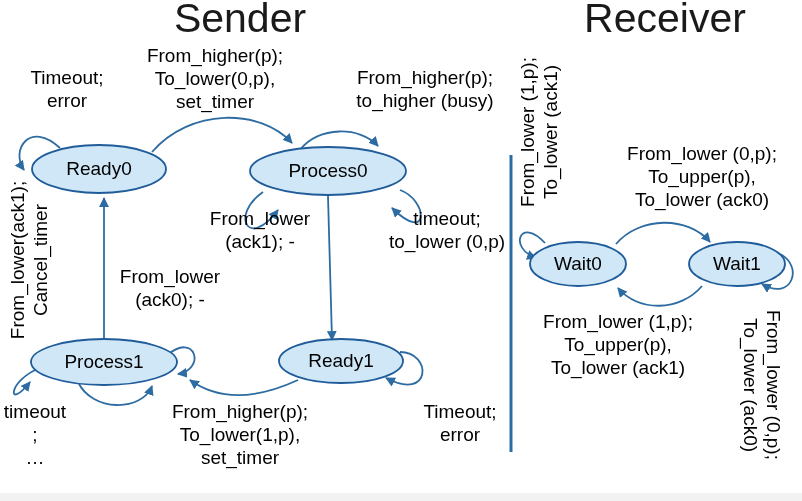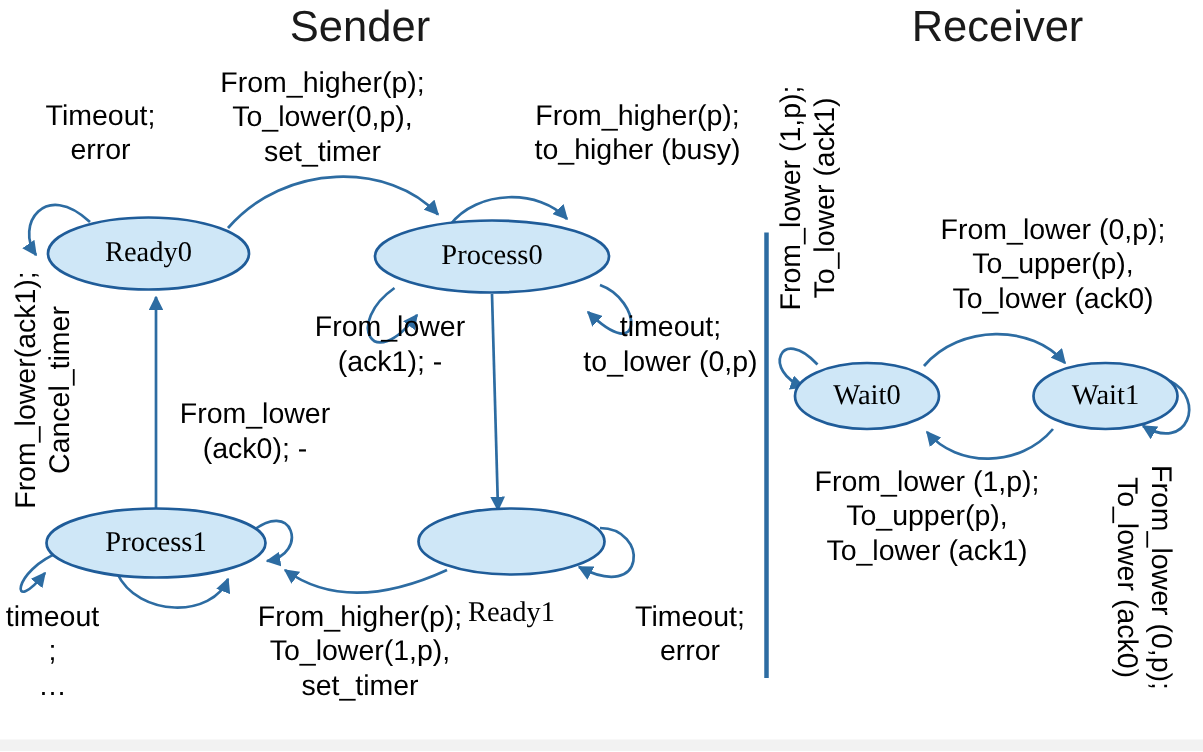--- a/index.html
+++ b/index.html
@@ -20,35 +20,34 @@
   }
   #diagram-svg {
     position: absolute;
     left: 0;
     top: 0;
     width: 802px;
     height: 501px;
   }
   .title {
     position: absolute;
-    font-size: 29px;
+    font-size: 41px;
     line-height: 34px;
     color: #1a1a1a;
     white-space: nowrap;
     text-align: center;
   }
   .state-label {
     position: absolute;
     font-size: 19px;
     line-height: 22px;
     color: #000000;
     text-align: center;
     white-space: nowrap;
     pointer-events: none;
-    font-family: Liberation Serif, serif;
   }
   .edge-label {
     position: absolute;
     font-size: 19px;
     line-height: 23px;
     color: #000000;
     text-align: center;
     white-space: pre-line;
   }
   .edge-label.rot {
@@ -122,21 +121,21 @@
 
     <line x1="511" y1="155" x2="511" y2="452" stroke="#2d6ca2" stroke-width="3"></line>
   </svg>
 
   <div class="title" style="left:150px; top:1px; width:180px;">Sender</div>
   <div class="title" style="left:575px; top:1px; width:180px;">Receiver</div>
 
   <div class="state-label" style="left:39px; top:158px; width:120px;">Ready0</div>
   <div class="state-label" style="left:268px; top:160px; width:120px;">Process0</div>
   <div class="state-label" style="left:44px; top:351px; width:120px;">Process1</div>
-  <div class="state-label" style="left:281px; top:350px; width:120px;margin-top:48px;">Ready1</div>
+  <div class="state-label" style="left:281px; top:350px; width:120px;">Ready1</div>
   <div class="state-label" style="left:528px; top:253px; width:100px;">Wait0</div>
   <div class="state-label" style="left:687px; top:253px; width:100px;">Wait1</div>
 
   <div class="edge-label" style="left:2px; top:66px; width:130px;">Timeout;
 error</div>
 
   <div class="edge-label" style="left:135px; top:44px; width:160px;">From_higher(p);
 To_lower(0,p),
 set_timer</div>
 

